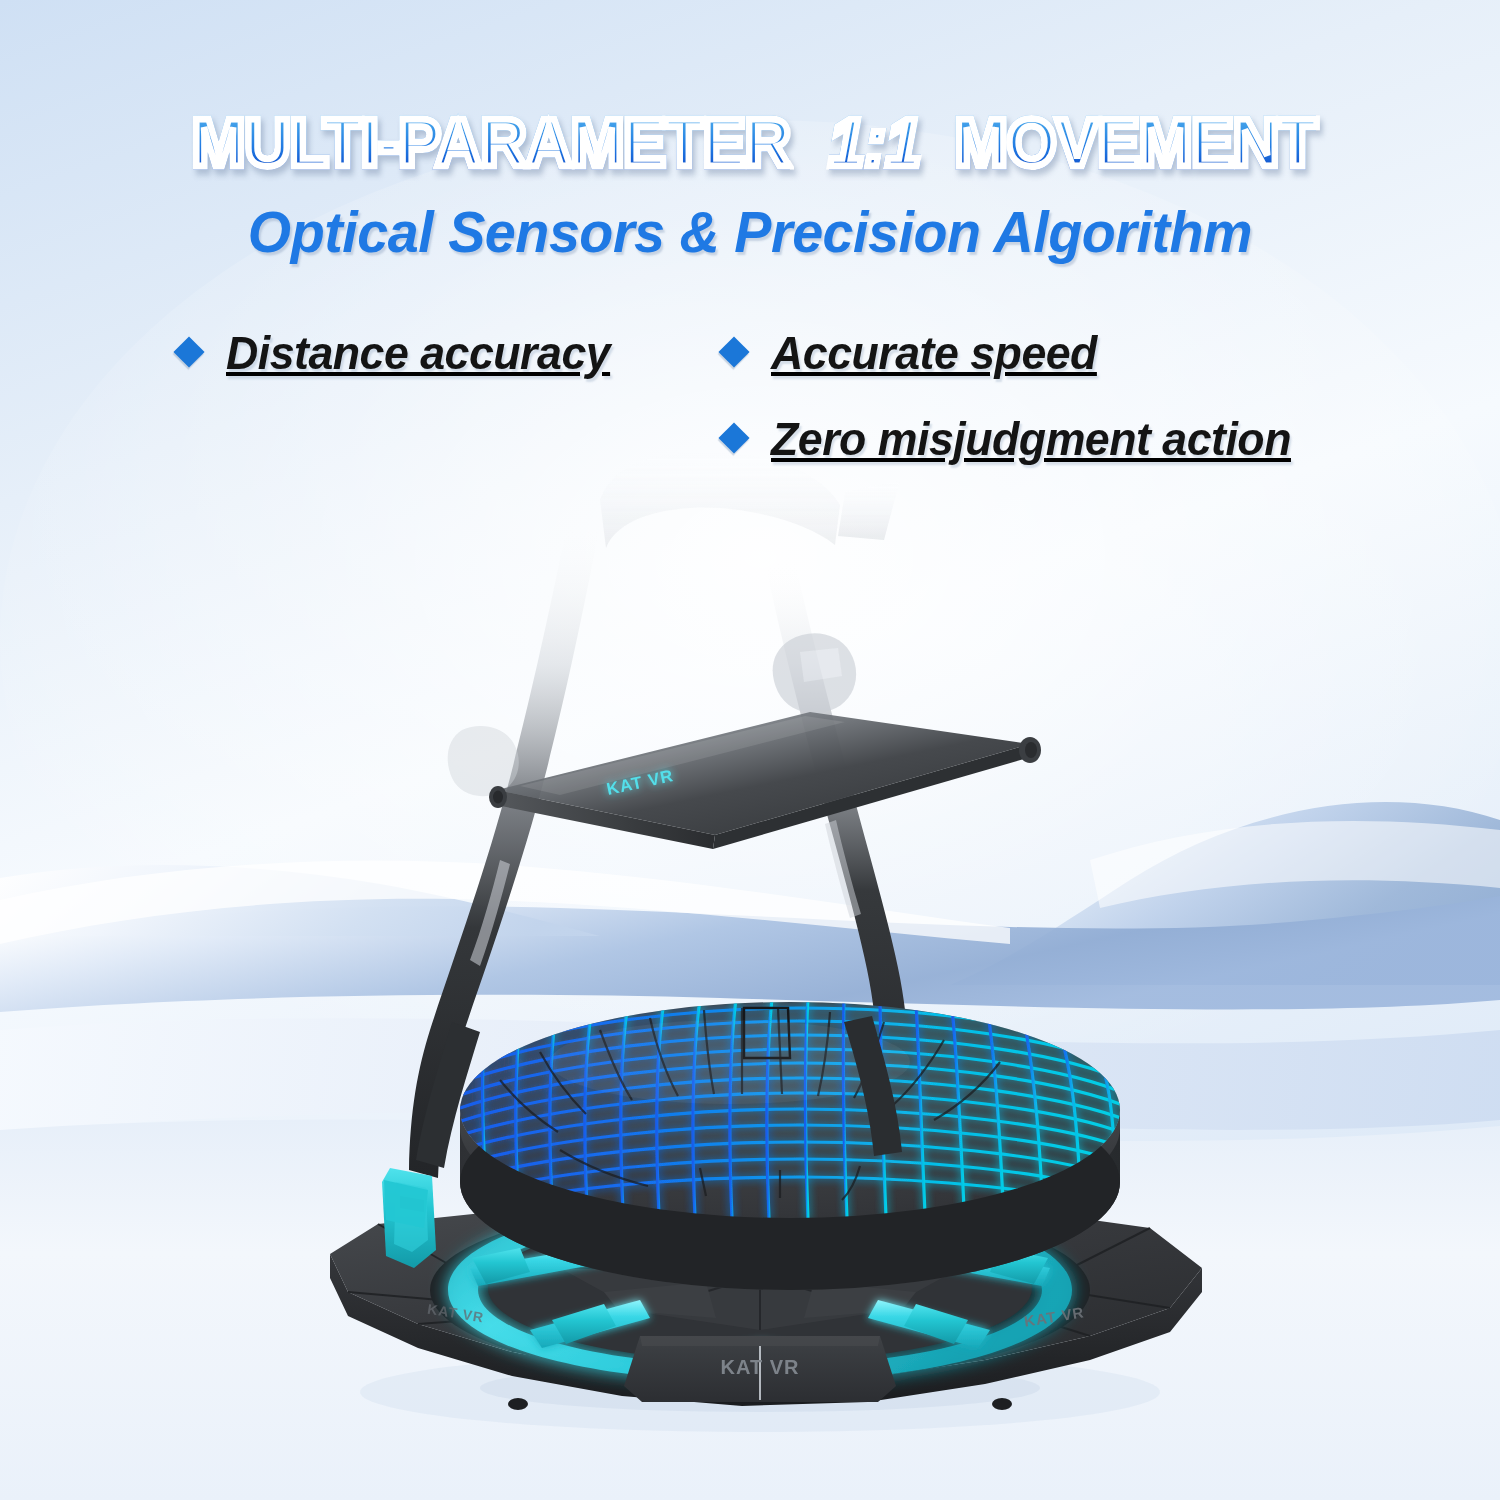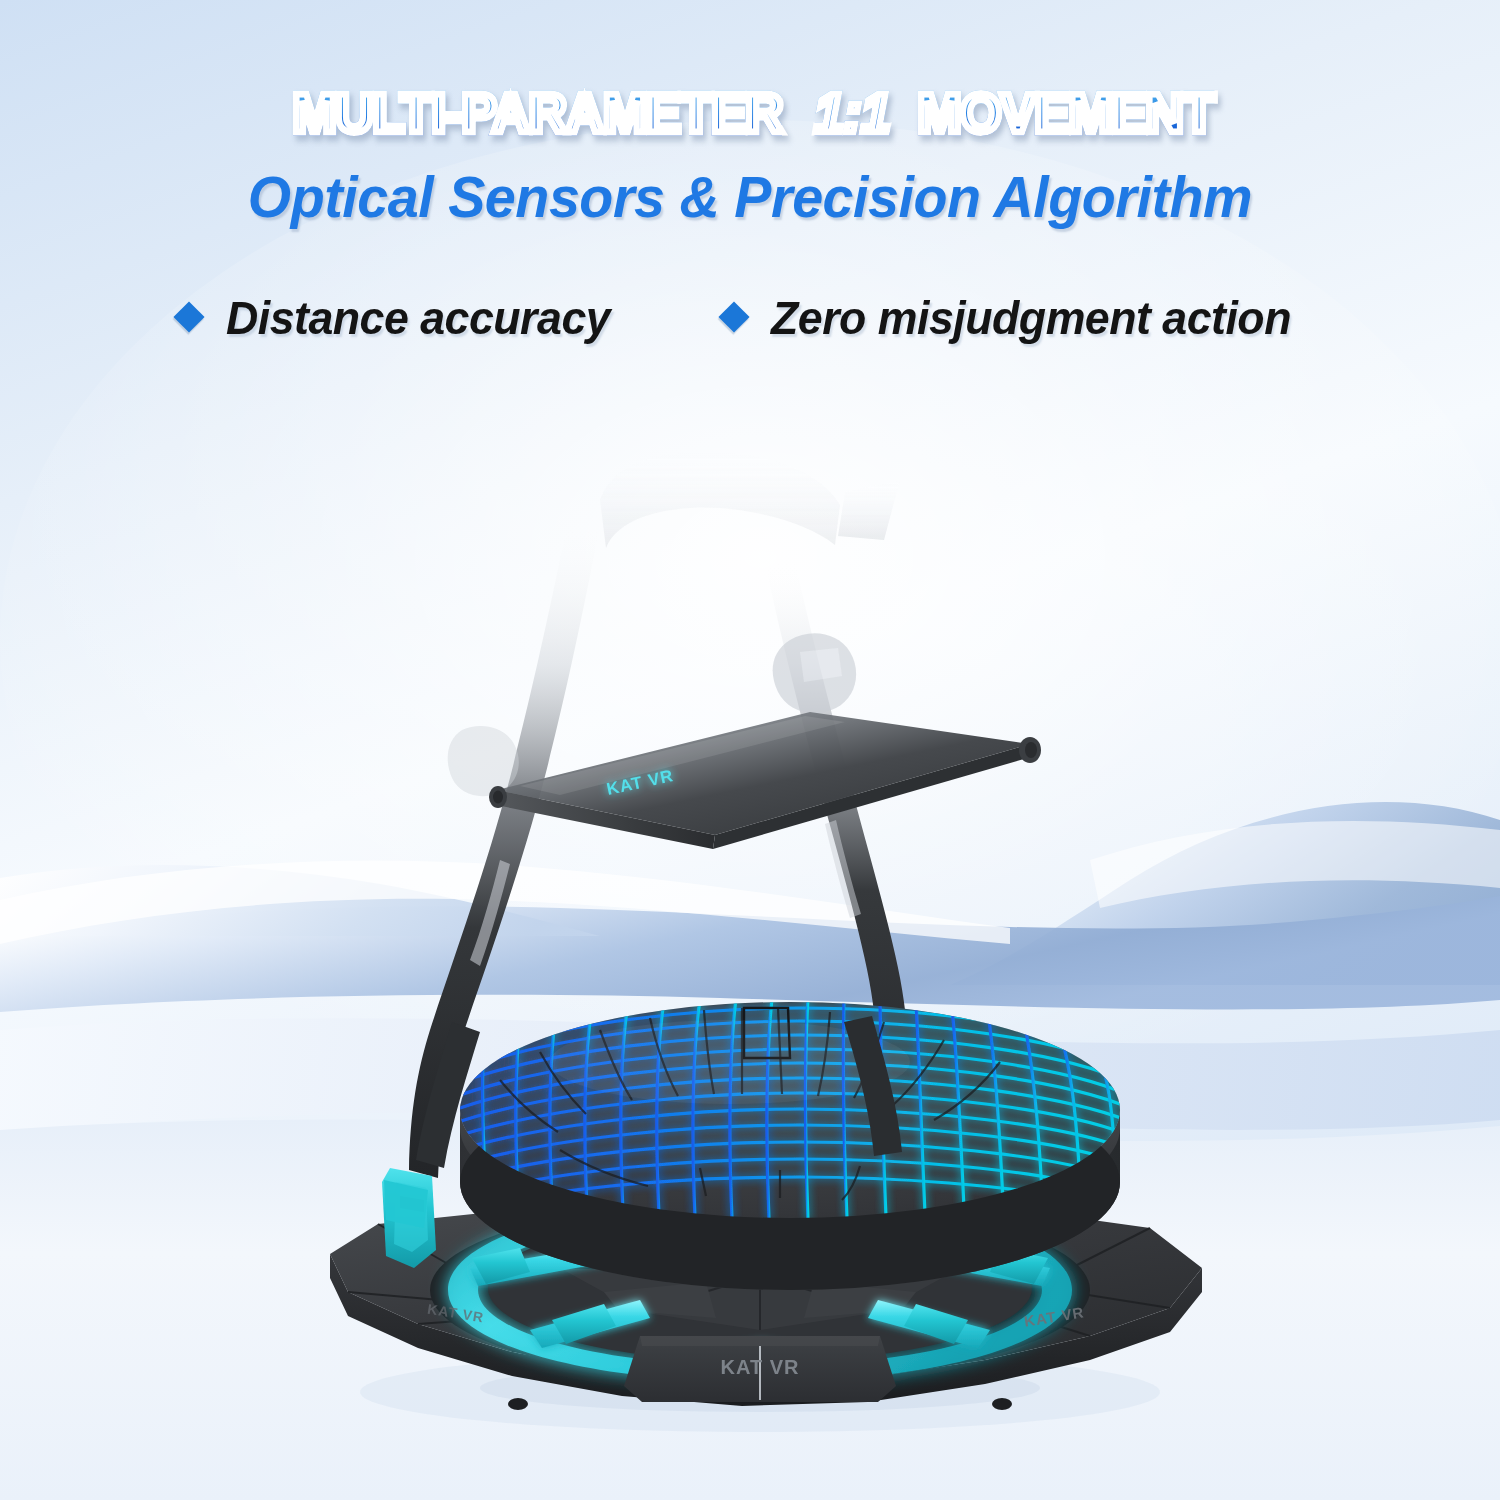--- a/index.html
+++ b/index.html
@@ -24,24 +24,24 @@
 
   
   .text-block {
     position:absolute;
     left:0; top:0; width:1500px;
     z-index:30;
     text-align:center;
   }
 
   .headline {
-    margin-top:85px;
+    margin-top:108px;
     font-family:"Liberation Sans", sans-serif;
     font-weight:bold;
-    font-size:56px;
+    font-size:68px;
     line-height:1.0;
     letter-spacing:-1px;
     white-space:nowrap;
     display:block;
     text-align:center;
   }
   .headline .seg {
     display:inline-block;
     position:relative;
     background:linear-gradient(180deg,#63b6ef 0%,#3d9ce9 26%,#1f78e2 60%,#1355cf 86%,#0f49c4 100%);
@@ -66,21 +66,21 @@
     transform:scaleX(.96);
     text-shadow:2px 3px 2px rgba(140,160,190,.40);
   }
 
   .bullets {
     margin-top:44px;
     display:flex;
     justify-content:center;
     padding-left:40px;
   }
-  .bul-col { display:flex; flex-direction:column; }
+  .bul-col { display:flex; flex-direction:column;text-decoration:underline; }
   .bul-col.left  { width:545px; }
   .bul-col.right { width:640px; }
 
   .bul-row {
     display:flex;
     align-items:center;
     height:86px;
     text-align:left;
   }
   .diamond {
@@ -553,20 +553,24 @@
       <div class="bul-col left">
         <div class="bul-row">
           <span class="diamond"></span>
           <span class="bul-text">Distance accuracy</span>
         </div>
       </div>
 
       <div class="bul-col right">
         <div class="bul-row">
           <span class="diamond"></span>
+          <span class="bul-text">Accurate speed</span>
+        </div>
+        <div class="bul-row">
+          <span class="diamond"></span>
           <span class="bul-text">Zero misjudgment action</span>
         </div>
       </div>
 
     </div>
   </div>
 
 </div>
 
 </body></html>

